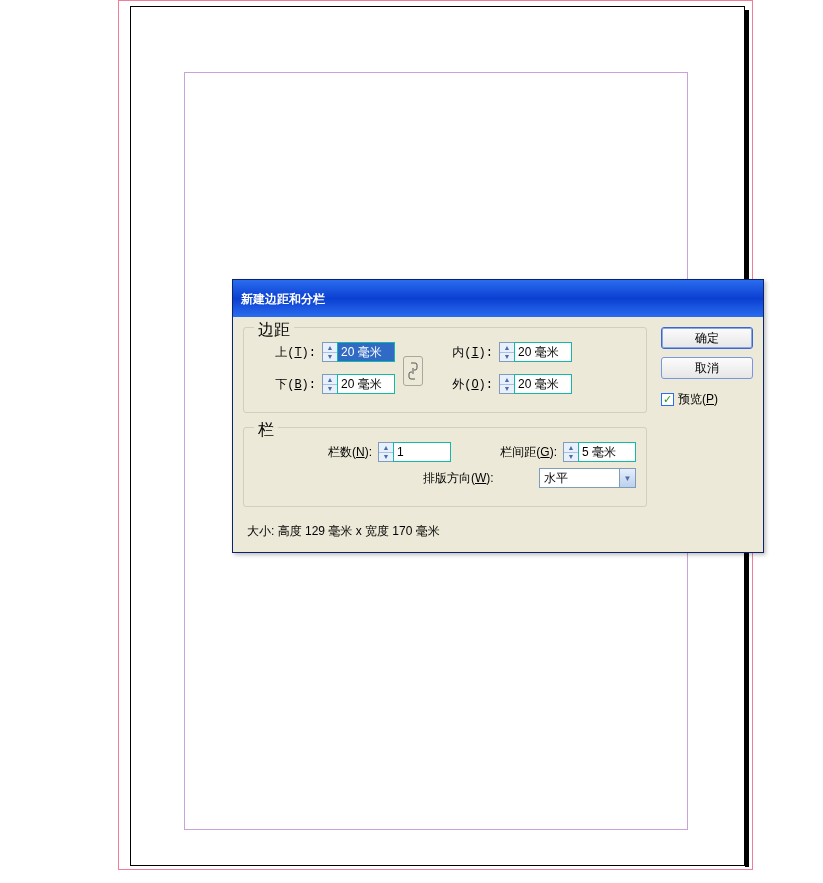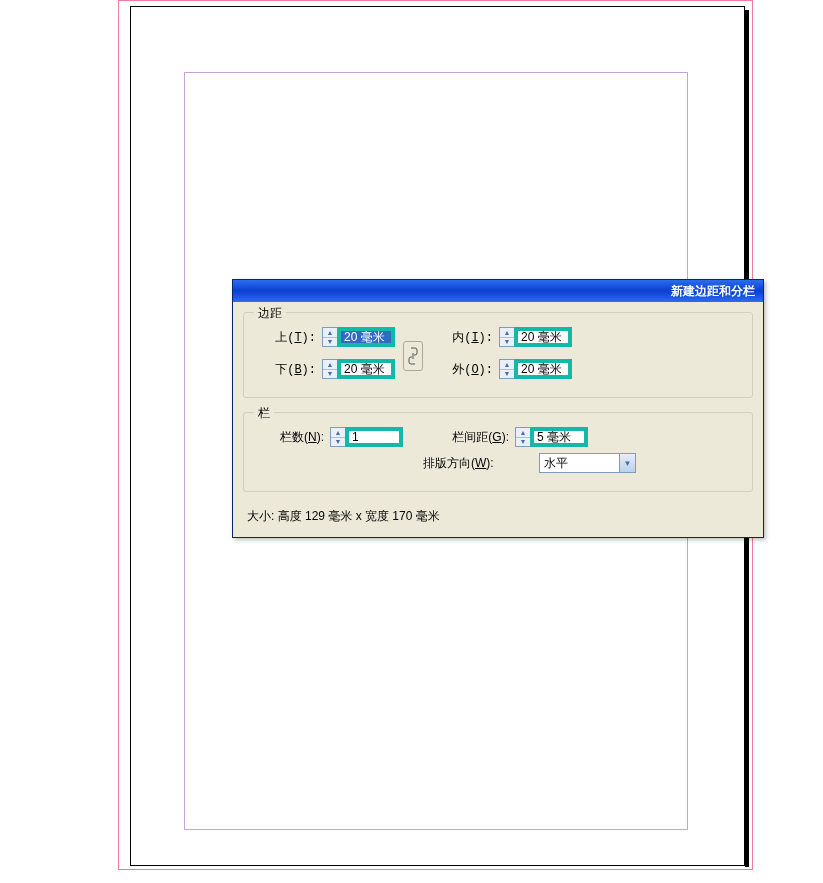--- a/index.html
+++ b/index.html
@@ -60,30 +60,29 @@
   position: absolute;
   left: 232px;
   top: 279px;
   width: 530px;
   background: #ece9d8;
   border: 1px solid #0a246a;
   box-shadow: 2px 2px 4px rgba(0,0,0,0.25);
   font-size: 12px;
 }
 .titlebar {
-  height: 22px;
+  height: 37px;
   background: linear-gradient(to bottom, #2a6def 0%, #0b3fd1 50%, #2a6def 100%);
   color: #fff;
   font-weight: bold;
   padding: 0 8px;
   line-height: 22px;
   font-size: 12px;
   display: flex;
   align-items: center;
-  justify-content: flex-end;
 }
 .dlg-body {
   padding: 10px 10px 12px 10px;
   display: flex;
 }
 .dlg-left {
   flex: 1;
 }
 .dlg-right {
   width: 92px;
@@ -136,21 +135,21 @@
   border-radius: 3px;
   margin-bottom: 14px;
   padding: 14px 10px 12px 10px;
 }
 .legend {
   position: absolute;
   top: -8px;
   left: 10px;
   background: #ece9d8;
   padding: 0 4px;
-  font-size: 12px;
+  font-size: 16px;
 }
 .row {
   display: flex;
   align-items: center;
   margin-bottom: 6px;
   gap: 6px;
 }
 .lbl {
   text-align: right;
   white-space: nowrap;
@@ -179,21 +178,21 @@
   font-size: 7px;
   line-height: 1;
   color: #4a6ea9;
   cursor: pointer;
 }
 .spin .arrow + .arrow {
   border-top: 1px solid #aac0de;
 }
 .spin input {
   width: 58px;
-  border: 4px solid #14b8a6;
+  border: 1px solid #14b8a6;
   background: #fff;
   font-size: 12px;
   padding: 0 3px;
   box-sizing: border-box;
   font-family: inherit;
   height: 20px;
 }
 .spin input.sel {
   background: #316ac5;
   color: #fff;
@@ -239,21 +238,21 @@
 }
 .margins-grid {
   display: flex;
   align-items: center;
 }
 .margins-col {
   display: flex;
   flex-direction: column;
   gap: 6px;
 }
-.cols-grid .row { margin-bottom: 6px; }
+.cols-grid .row { margin-bottom: 6px; justify-content: flex-end; }
 .size-line {
   font-size: 12px;
   padding: 0 4px;
 }
 .gap6 { height: 2px; }
 .u { text-decoration: underline; }
 </style>
 </head>
 <body>
 <div class="canvas">
@@ -372,16 +371,26 @@
                 <div class="cb-btn">▼</div>
               </div>
             </div>
           </div>
         </div>
 
         <div class="gap6"></div>
         <div class="size-line">大小: 高度 129 毫米 x 宽度 170 毫米</div>
       </div>
 
+      <div class="dlg-right">
+        <div class="btn default">确定</div>
+        <div class="btn">取消</div>
+        <div class="preview-row">
+          <div class="checkbox checked"></div>
+          <span>
+            <span>预览</span>(<span class="u">P</span>)
+          </span>
+        </div>
+      </div>
     </div>
   </div>
 
 </div>
 
 </body></html>

